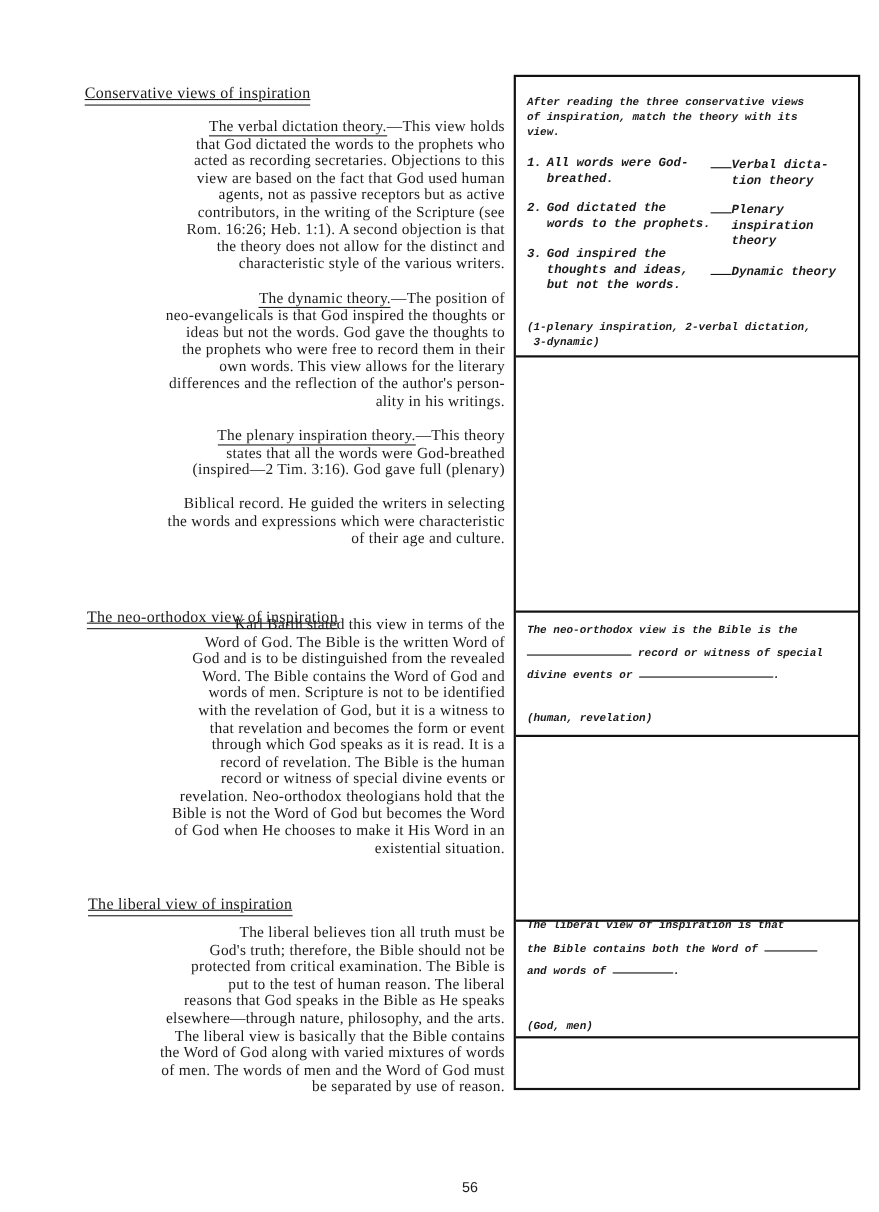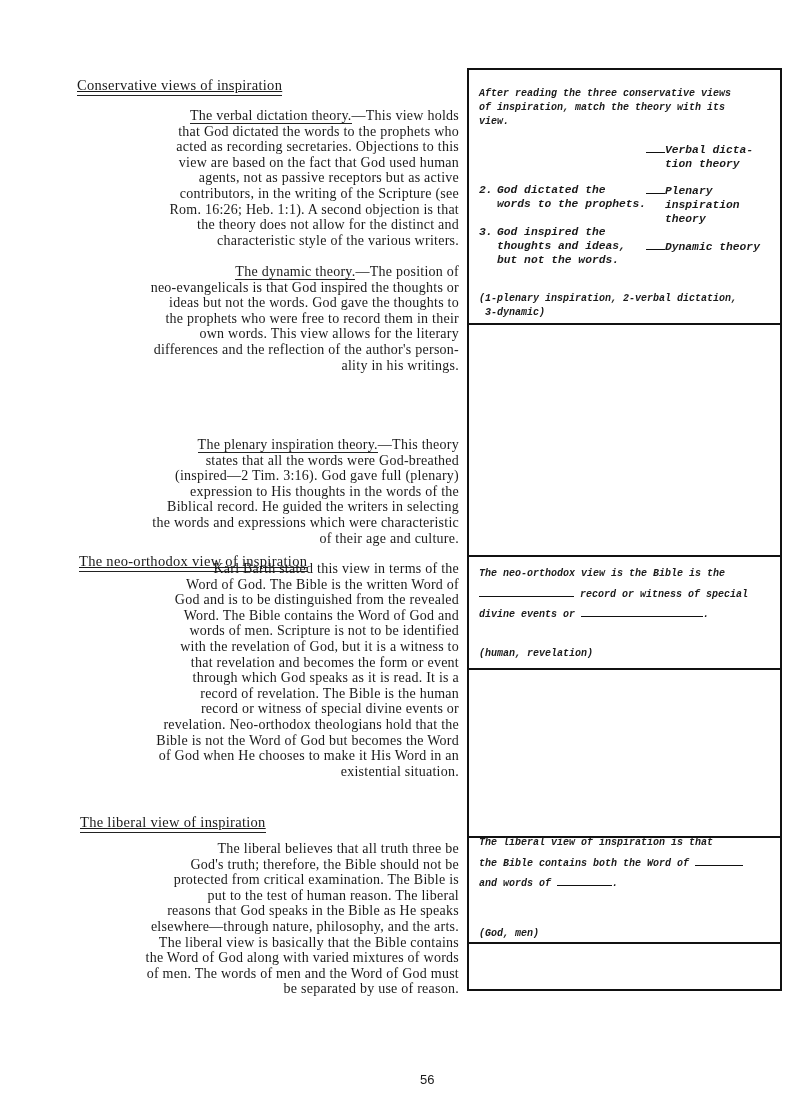--- a/index.html
+++ b/index.html
@@ -61,25 +61,25 @@
   <div class="para" style="top:264px;">
     <span class="indent"></span><span class="title-u">The dynamic theory.</span><span>—</span><span>The position of</span><br>
     <span>neo-evangelicals is that God inspired the thoughts or</span><br>
     <span>ideas but not the words.  God gave the thoughts to</span><br>
     <span>the prophets who were free to record them in their</span><br>
     <span>own words.  This view allows for the literary</span><br>
     <span>differences and the reflection of the author's person-</span><br>
     <span>ality in his writings.</span>
   </div>
 
-  <div class="para" style="top:389px;margin-top:48px;">
+  <div class="para" style="top:389px;">
     <span class="indent"></span><span class="title-u">The plenary inspiration theory.</span><span>—</span><span>This theory</span><br>
     <span>states that all the words were God-breathed</span><br>
     <span>(inspired—2 Tim. 3:16).  God gave full (plenary)</span><br>
-    <span>expression to His thoughts in the words of the</span><br>
+    <br>
     <span>Biblical record.  He guided the writers in selecting</span><br>
     <span>the words and expressions which were characteristic</span><br>
     <span>of their age and culture.</span>
   </div>
 
   <div class="heading" style="top:553px; left:2px;">The neo-orthodox view of inspiration</div>
 
   <div class="para" style="top:561px;">
     <span class="indent"></span><span>Karl Barth stated this view in terms of the</span><br>
     <span>Word of God.  The Bible is the written Word of</span><br>
@@ -93,21 +93,21 @@
     <span>record or witness of special divine events or</span><br>
     <span>revelation.  Neo-orthodox theologians hold that the</span><br>
     <span>Bible is not the Word of God but becomes the Word</span><br>
     <span>of God when He chooses to make it His Word in an</span><br>
     <span>existential situation.</span>
   </div>
 
   <div class="heading" style="top:814px; left:3px;">The liberal view of inspiration</div>
 
   <div class="para" style="top:841px;">
-    <span class="indent"></span><span>The liberal believes that all truth three be</span><br>
+    <span class="indent"></span><span>The liberal believes tion all truth must be</span><br>
     <span>God's truth; therefore, the Bible should not be</span><br>
     <span>protected from critical examination.  The Bible is</span><br>
     <span>put to the test of human reason.  The liberal</span><br>
     <span>reasons that God speaks in the Bible as He speaks</span><br>
     <span>elsewhere—through nature, philosophy, and the arts.</span><br>
     <span>The liberal view is basically that the Bible contains</span><br>
     <span>the Word of God along with varied mixtures of words</span><br>
     <span>of men.  The words of men and the Word of God must</span><br>
     <span>be separated by use of reason.</span>
   </div>
@@ -115,20 +115,24 @@
 
 <div class="box mono">
 
   <div class="box-text" style="top:17px;">
     <span>After reading the three conservative views</span><br>
     <span>of inspiration, match the theory with its</span><br>
     <span>view.</span>
   </div>
 
   <div class="match-row" style="top:72px; height:30px;">
+    <div class="match-left">
+      <span class="num">1.</span><span>All words were God-</span>
+      <span class="cont">breathed.</span>
+    </div>
     <div class="match-right">
       <span class="blank-short"></span><span>Verbal dicta-</span>
       <span class="cont">tion theory</span>
     </div>
   </div>
 
   <div class="match-row" style="top:113px; height:42px;">
     <div class="match-left">
       <span class="num">2.</span><span>God dictated the</span>
       <span class="cont">words to the prophets.</span>

